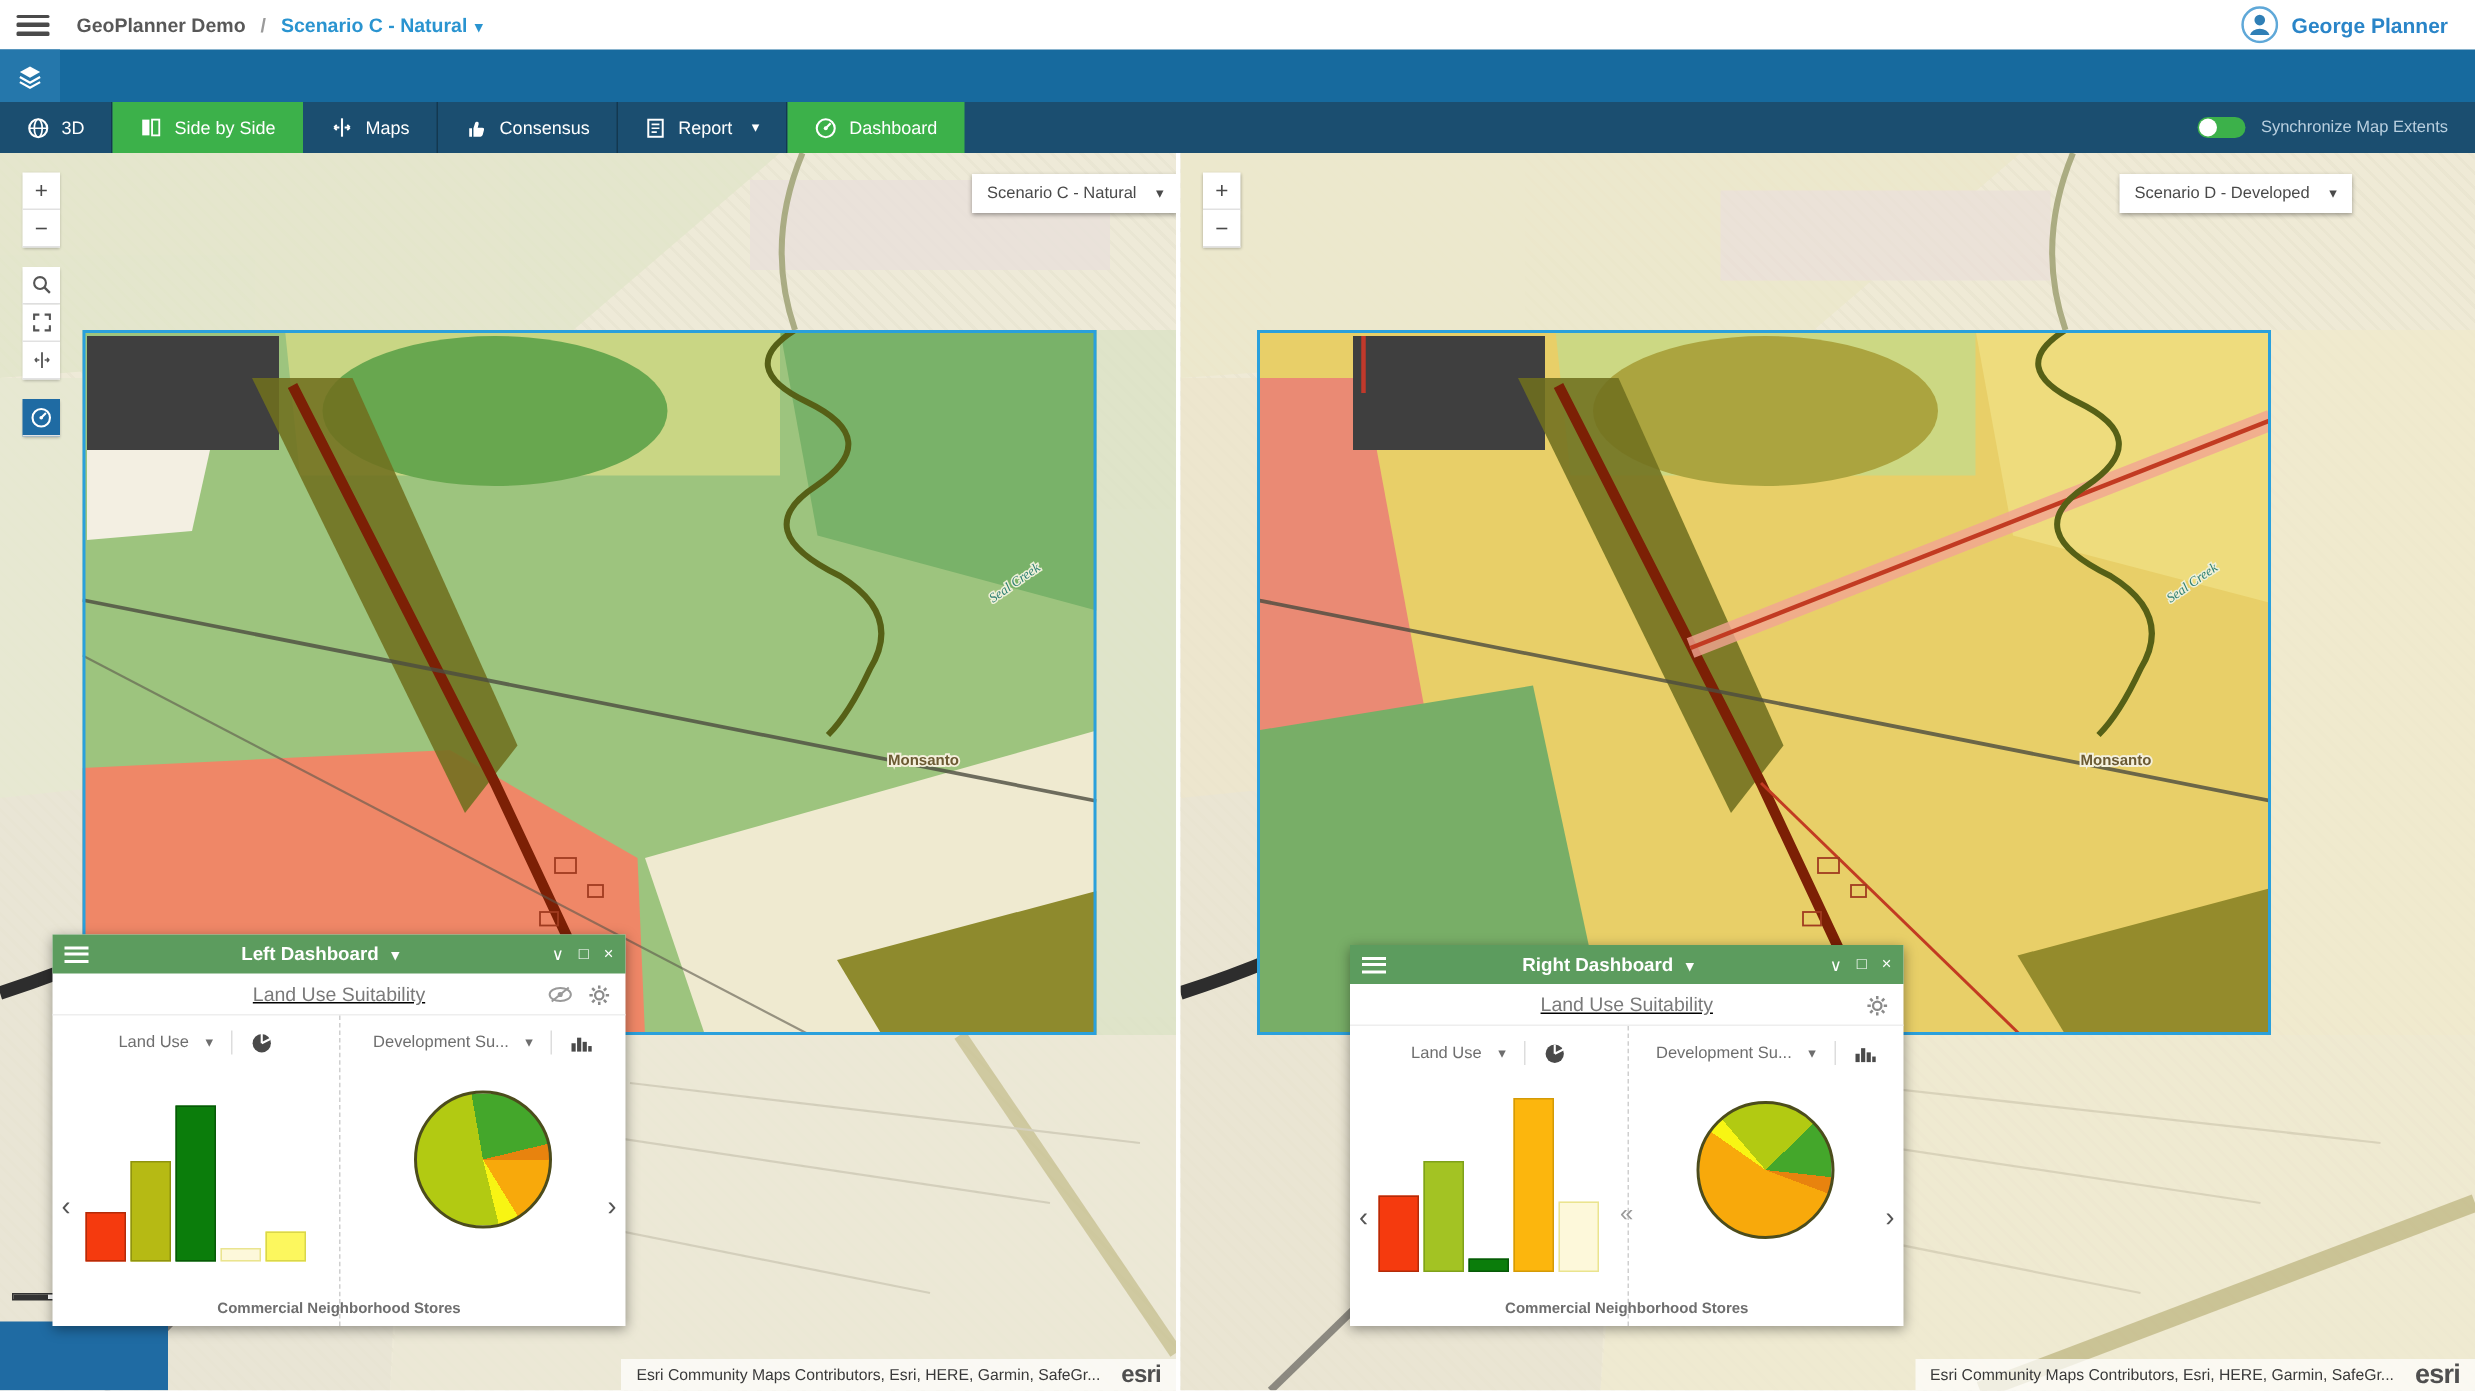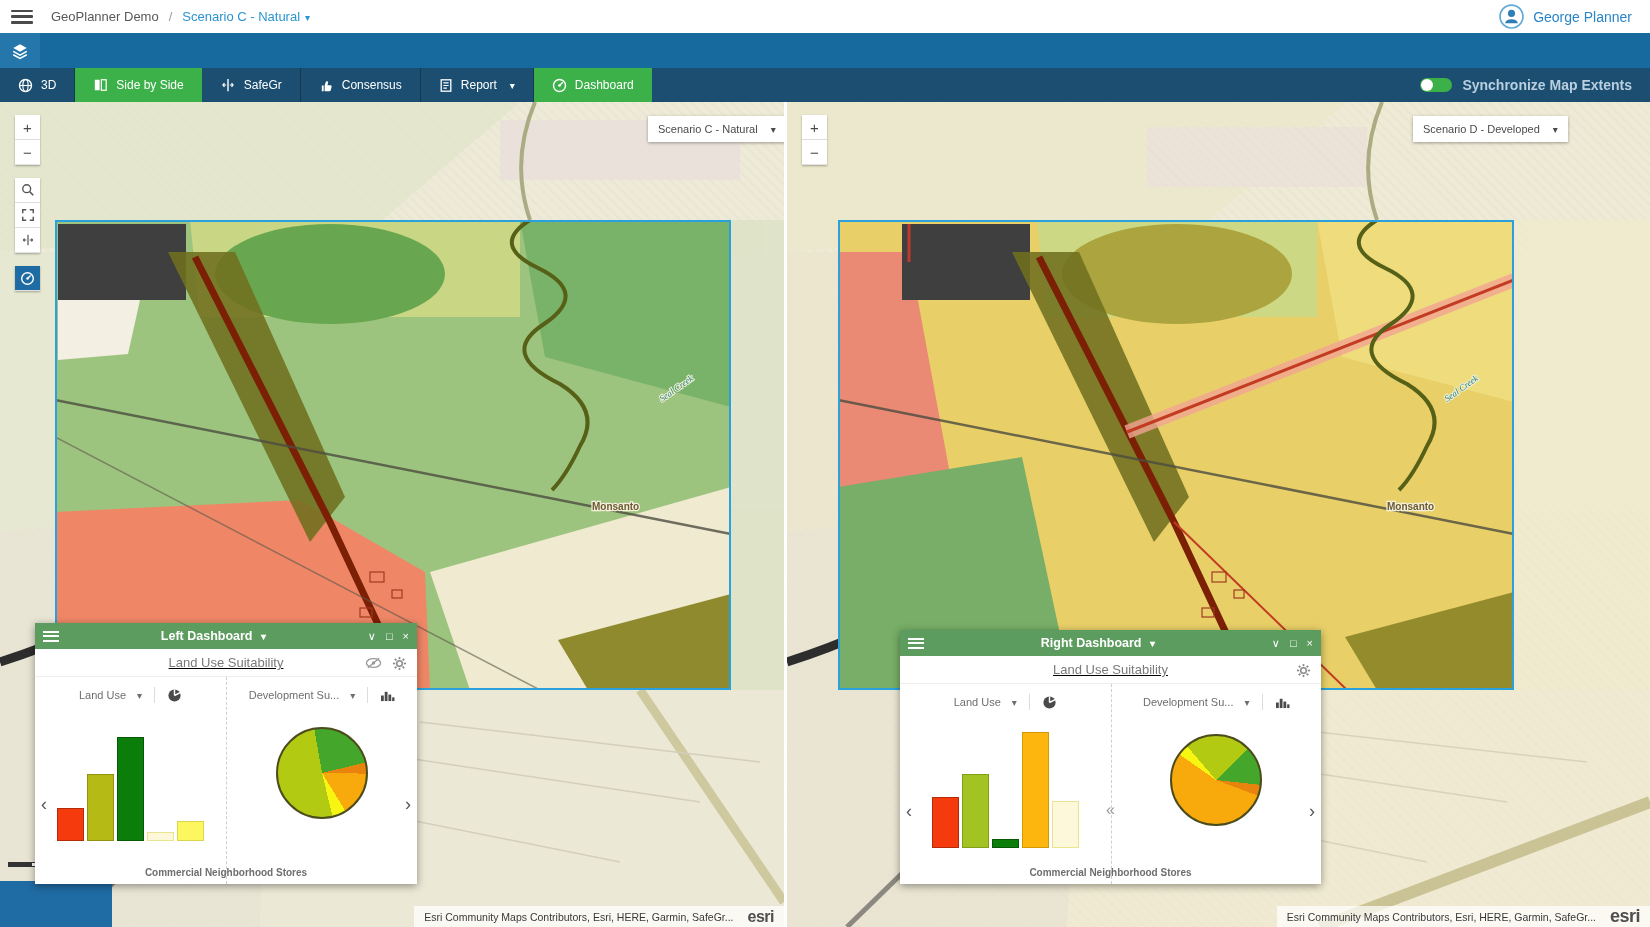--- a/index.html
+++ b/index.html
@@ -1,20 +1,20 @@
 <!DOCTYPE html>
 <html><head>
 <meta charset="utf-8">
 <style>
   * { margin:0; padding:0; box-sizing:border-box; }
   html,body { width:1650px; height:927px; overflow:hidden; font-family:"Liberation Sans",sans-serif; background:#fff; }
   body { position:relative; }
 
   
-  .tophdr { position:absolute; left:0; top:0; width:1650px; height:33px; background:#fff; display:flex; align-items:center; }
+  .tophdr { position:absolute; left:0; top:0; width:1650px; height:33px; background:#fff; display:flex; align-items:center;font-weight:bold; }
   .hamb { width:22px; height:14px; margin-left:11px; display:flex; flex-direction:column; justify-content:space-between; cursor:pointer; }
   .hamb span { display:block; height:2.5px; background:#4a4a4a; border-radius:1px; }
   .crumb { margin-left:18px; font-size:13px; color:#585858; }
   .crumb-sep { margin:0 10px; color:#9a9a9a; font-size:13px; }
   .crumb-link { color:#2a94d0; font-size:13px; cursor:pointer; }
   .caret { font-size:10px; margin-left:5px; }
   .userchip { position:absolute; right:18px; top:0; height:33px; display:flex; align-items:center; gap:9px; cursor:pointer; }
   .username { color:#2a85c8; font-size:14px; }
 
   
@@ -24,21 +24,21 @@
   .tab { height:35px; padding:0 24px; display:flex; align-items:center; gap:9px; color:#fff; font-size:12px; letter-spacing:.6px; cursor:pointer; border-top:3px solid transparent; }
   .tab.active { background:#0d4d79; border-top:3px solid #d9481c; }
 
   
   .toolbar { position:absolute; left:0; top:68px; width:1650px; height:34px; background:#1b4e70; display:flex; align-items:stretch; }
   .tbtn { display:flex; align-items:center; justify-content:center; gap:8px; color:#fff; font-size:12px; padding:0 18px; border-right:1px solid rgba(0,0,0,.28); cursor:pointer; }
   .tbtn.green { background:#3cb14a; border-right:none; }
   .sync { margin-left:auto; display:flex; align-items:center; gap:10px; padding-right:18px; }
   .toggle { width:32px; height:14px; border-radius:8px; background:#3cb14a; position:relative; cursor:pointer; }
   .knob { position:absolute; left:1px; top:1px; width:12px; height:12px; border-radius:50%; background:#fff; }
-  .synclabel { color:#b9cfdf; font-size:14px;font-weight:bold; }
+  .synclabel { color:#b9cfdf; font-size:11px; }
 
   
   .maps { position:absolute; left:0; top:102px; width:1650px; height:825px; background:#fff; }
   .map { position:absolute; top:0; height:825px; overflow:hidden; background:#ece7d2;
          background-image:repeating-linear-gradient(45deg, rgba(90,90,40,.05) 0 2px, transparent 2px 7px); }
   .map-left { left:0; width:784px; }
   .map-right { left:787px; width:863px; }
   .map-art { position:absolute; left:0; top:0; width:100%; height:100%; }
   .selrect { position:absolute; border:2px solid #2aa0dc; pointer-events:none; }
   .scen-dd { position:absolute; top:14px; height:26px; background:#fff; box-shadow:0 1px 3px rgba(0,0,0,.35); display:flex; align-items:center; padding:0 10px; font-size:11px; color:#4a4a4a; cursor:pointer; gap:8px; white-space:nowrap; }
@@ -52,21 +52,21 @@
   .scalebar { position:absolute; left:8px; bottom:60px; width:92px; height:5px; border:1px solid #333;
               background:repeating-linear-gradient(90deg,#333 0 23px,#fff 23px 46px); }
   .bluecorner { position:absolute; left:0; bottom:0; width:112px; height:46px; background:#1f6ba3; }
 
   svg text.place { font-family:"Liberation Sans",sans-serif; font-size:10px; font-weight:bold; fill:#6b5a33; paint-order:stroke; stroke:#f4f0dc; stroke-width:2.5px; }
   svg text.creek { font-family:"Liberation Serif",serif; font-style:italic; font-size:9px; fill:#2e7f72; paint-order:stroke; stroke:#eef0d8; stroke-width:2px; }
 
   
   .panel { position:absolute; width:382px; background:#fff; box-shadow:0 2px 8px rgba(0,0,0,.4); display:flex; flex-direction:column; }
   .panel-l { left:35px; top:623px; height:261px; }
-  .panel-r { left:900px; top:630px; height:254px; width:421px; }
+  .panel-r { left:900px; top:630px; height:254px; width:369px; }
   .dash-hdr { height:26px; background:#5c9c5e; display:flex; align-items:center; color:#fff; padding:0 8px;justify-content:space-between; }
   .dash-hamb { width:16px; height:11px; display:flex; flex-direction:column; justify-content:space-between; cursor:pointer; }
   .dash-hamb span { height:2px; background:#fff; }
   .dash-title { flex:1; text-align:center; font-size:12.5px; font-weight:bold; cursor:pointer; }
   .winctl { display:flex; gap:10px; font-size:11px; }
   .winctl span { cursor:pointer; }
   .widget-title-row { height:28px; position:relative; display:flex; align-items:center; justify-content:center; border-bottom:1px solid #eee;text-decoration:underline; }
   .widget-title { font-size:13px; color:#7a7a7a; }
   .title-icons { position:absolute; right:10px; top:0; height:28px; display:flex; align-items:center; gap:10px; }
   .charts { position:relative; flex:1; display:flex; }
@@ -131,21 +131,21 @@
       <rect x="9" y="2" width="5.5" height="12" fill="none" stroke="#fff" stroke-width="1.4"></rect>
     </svg>
     <span>Side by Side</span>
   </div>
   <div class="tbtn">
     <svg width="16" height="14" viewBox="0 0 16 16">
       <path d="M8 1 V15" stroke="#fff" stroke-width="1.6"></path>
       <path d="M6 8 2 8 M2 8 4 6 M2 8 4 10" stroke="#fff" stroke-width="1.4" fill="none"></path>
       <path d="M10 8 14 8 M14 8 12 6 M14 8 12 10" stroke="#fff" stroke-width="1.4" fill="none"></path>
     </svg>
-    <span>SafeGr</span>
+    <span>Maps</span>
   </div>
   <div class="tbtn">
     <svg width="15" height="15" viewBox="0 0 16 16">
       <path d="M3 8 v6 h2 V8 z M6 14 h5 a1.6 1.6 0 0 0 1.6-1.3 l.9-3.4 a1.3 1.3 0 0 0 -1.3-1.6 h-3.2 l.7-2.6 a1.3 1.3 0 0 0 -2.5-.8 L6 8z" fill="#fff"></path>
     </svg>
     <span>Consensus</span>
   </div>
   <div class="tbtn">
     <svg width="14" height="15" viewBox="0 0 16 16">
       <rect x="2.5" y="1.5" width="11" height="13" fill="none" stroke="#fff" stroke-width="1.5"></rect>

